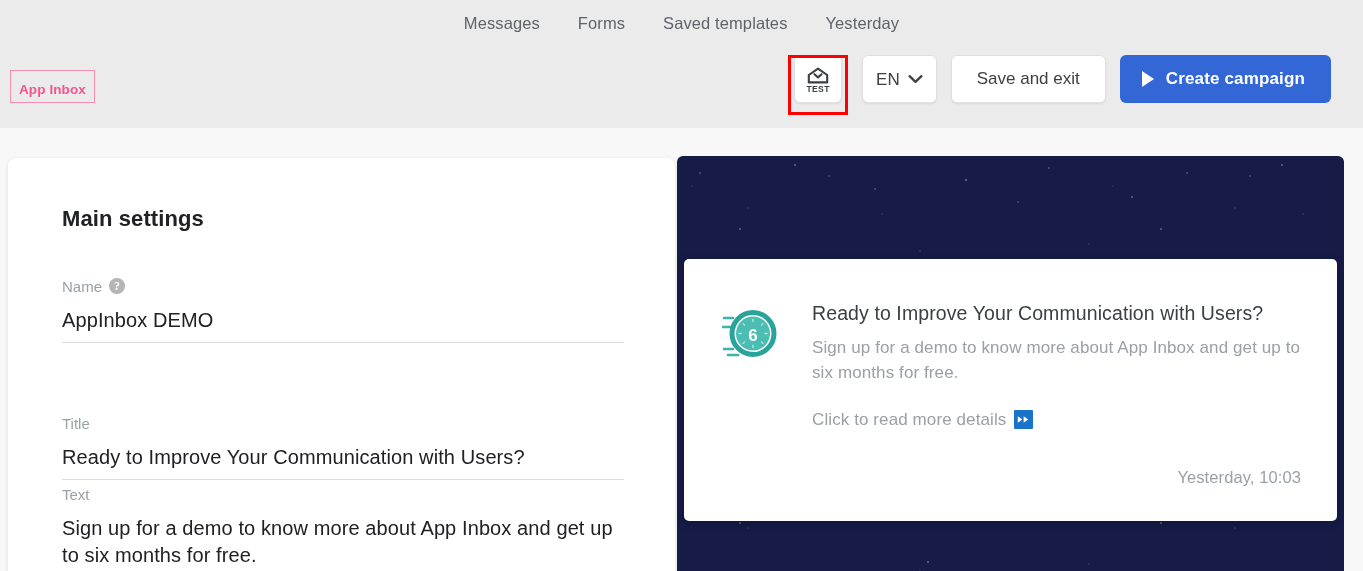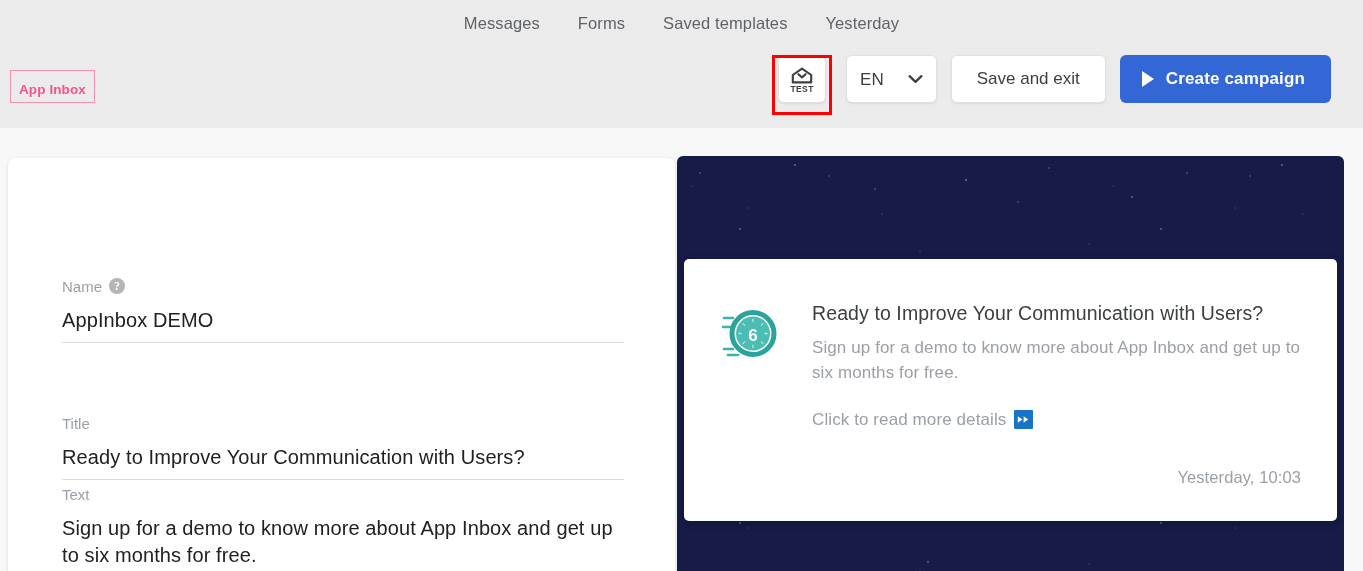--- a/index.html
+++ b/index.html
@@ -117,21 +117,21 @@
 
   .lang-btn {
     height: 48px;
     min-width: 68px;
     background: #ffffff;
     border: 1px solid #e0e0e0;
     border-radius: 6px;
     display: flex;
     align-items: center;
     justify-content: center;
-    gap: 24px;
+    gap: 8px;
     cursor: pointer;
     box-shadow: 0 1px 2px rgba(0,0,0,0.08);
     padding: 0 13px;
   }
   .lang-code {
     font-size: 17px;
     color: #3c4043;
     font-weight: 500;
     line-height: 1;
   }
@@ -414,20 +414,21 @@
         </button>
 
       </div>
     </div>
   </div>
 
   <div class="content">
 
     <div class="settings-card">
 
+      <div class="card-title">Main settings</div>
 
       <div class="field field-name">
         <div class="field-label">
           <span>Name</span>
           <span class="help-icon">?</span>
         </div>
         <div class="field-value">AppInbox DEMO</div>
         <div class="field-underline"></div>
       </div>
 

